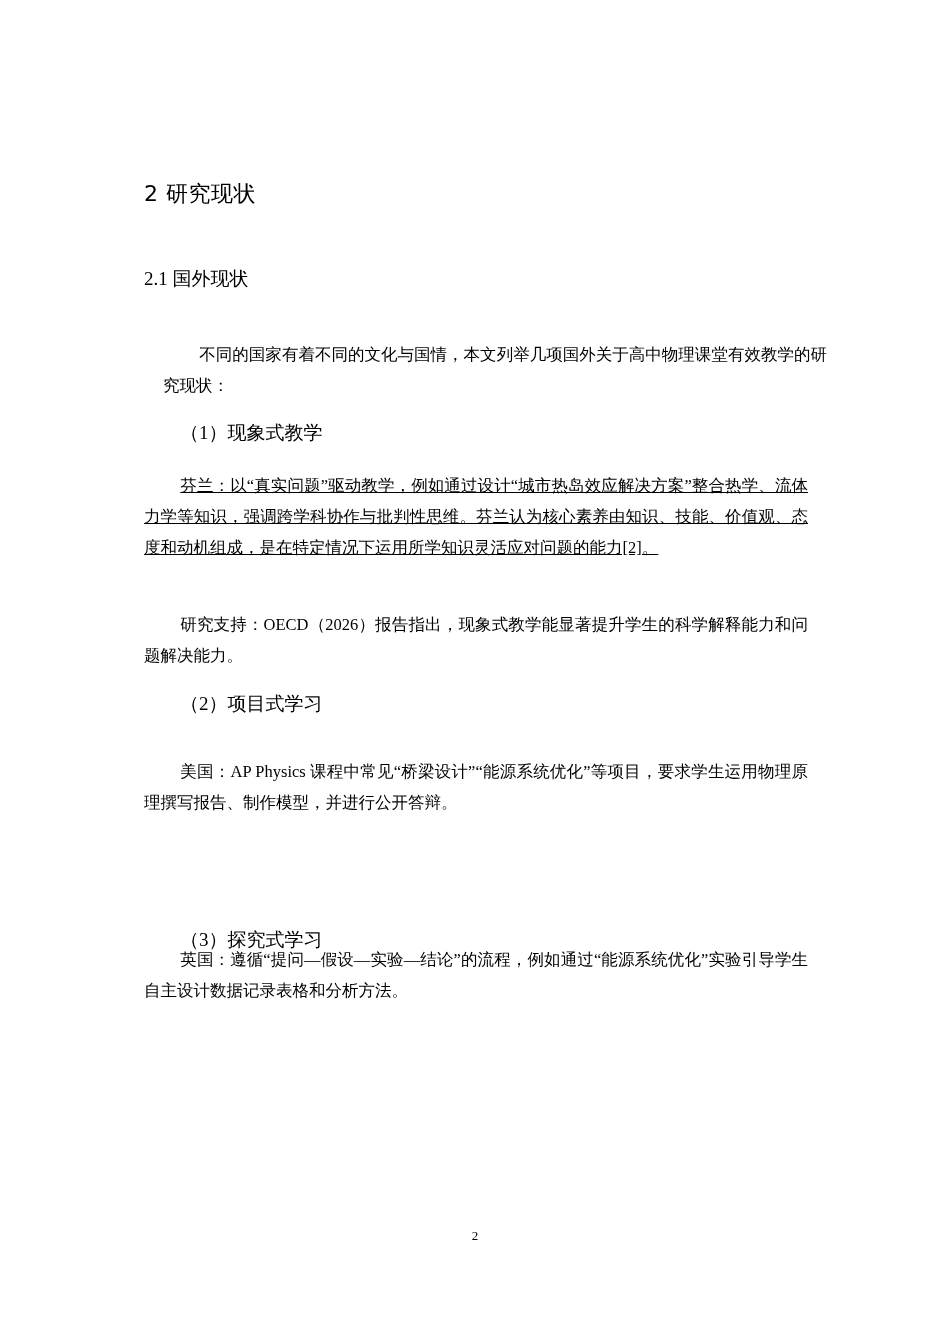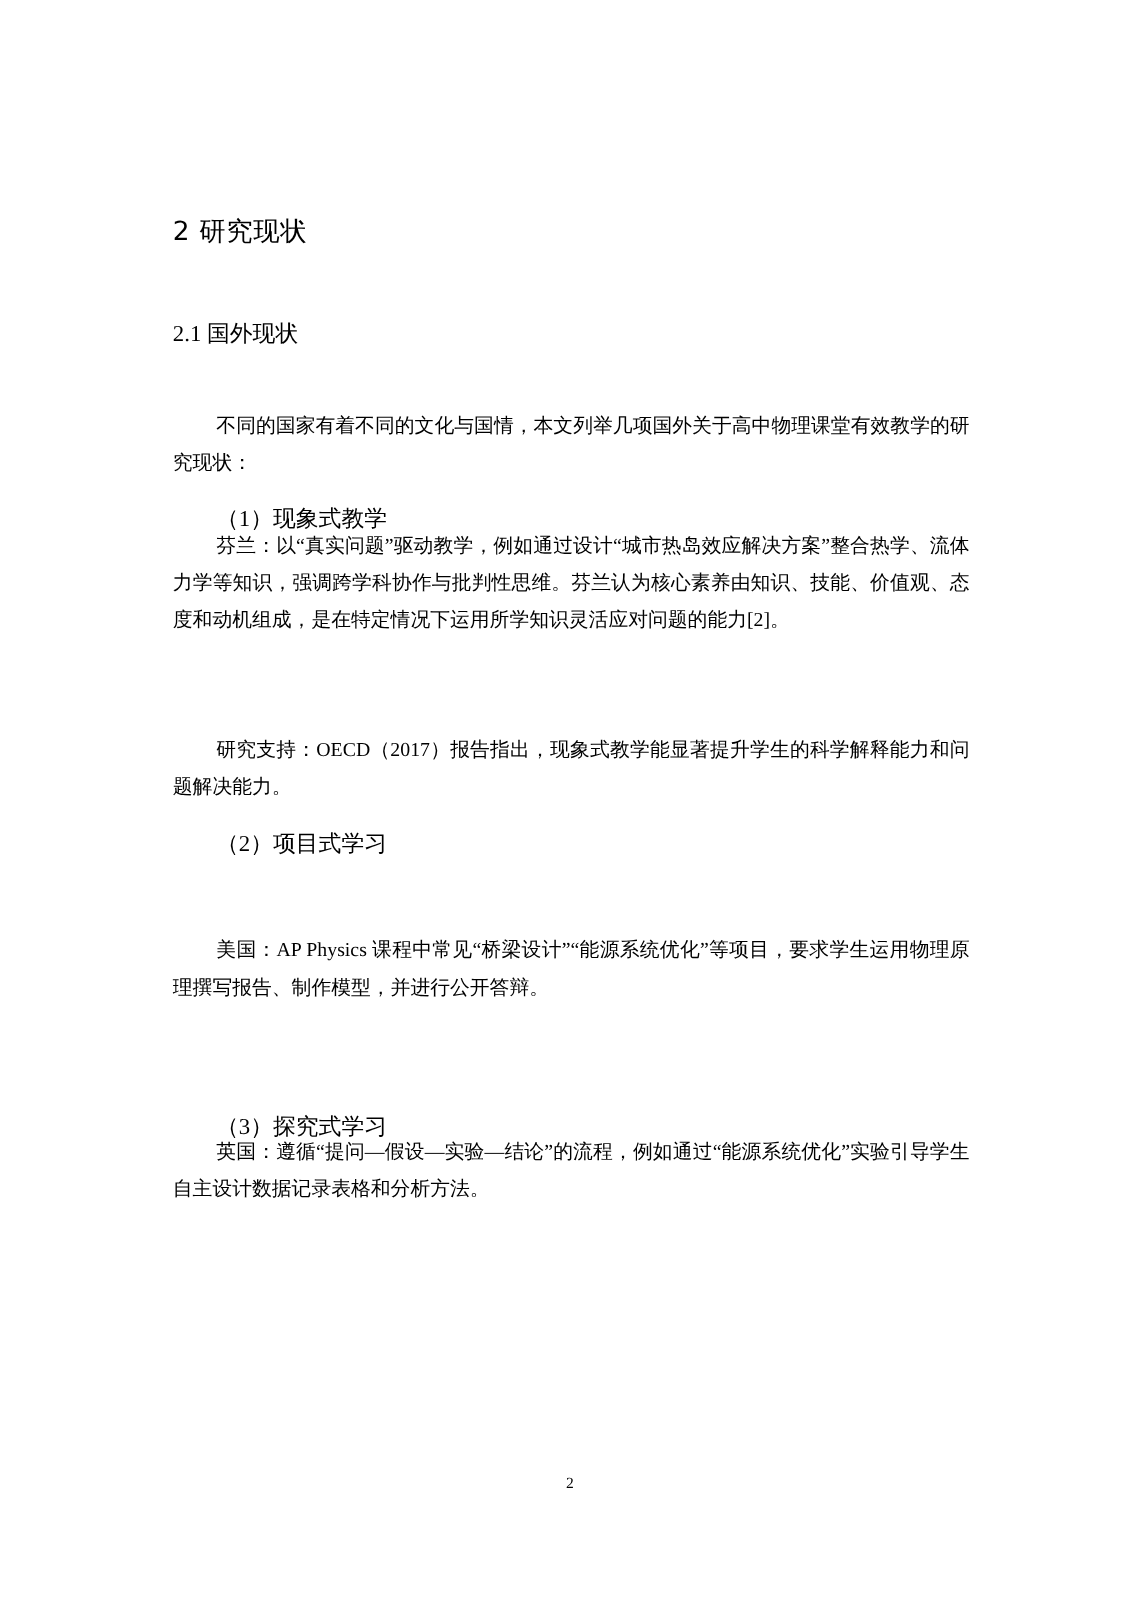--- a/index.html
+++ b/index.html
@@ -11,26 +11,26 @@
   .item { position: absolute; left: 180px; font-family: "Liberation Serif", "DejaVu Serif", serif; font-size: 19px; line-height: 31px; margin: 0; }
   .pagenum { position: absolute; left: 0; width: 950px; top: 1228px; text-align: center; font-family: "Liberation Serif", serif; font-size: 13px; }
 </style>
 </head>
 <body>
 
 <div class="page">
   <div class="h1">2 研究现状</div>
   <div class="h2">2.1 国外现状</div>
 
-  <p class="para" style="top:339px;">不同的国家有着不同的文化与国情，本文列举几项国外关于高中物理课堂有效教学的研究现状：</p>
+  <p class="para" style="top:339px;margin-left:19px;">不同的国家有着不同的文化与国情，本文列举几项国外关于高中物理课堂有效教学的研究现状：</p>
 
   <p class="item" style="top:417px;">（1）现象式教学</p>
-  <p class="para" style="top:439px;">芬兰：以“真实问题”驱动教学，例如通过设计“城市热岛效应解决方案”整合热学、流体力学等知识，强调跨学科协作与批判性思维。芬兰认为核心素养由知识、技能、价值观、态度和动机组成，是在特定情况下运用所学知识灵活应对问题的能力[2]。</p>
-  <p class="para" style="top:609px;">研究支持：OECD（2017）报告指出，现象式教学能显著提升学生的科学解释能力和问题解决能力。</p>
+  <p class="para" style="top:470px;text-decoration:underline;">芬兰：以“真实问题”驱动教学，例如通过设计“城市热岛效应解决方案”整合热学、流体力学等知识，强调跨学科协作与批判性思维。芬兰认为核心素养由知识、技能、价值观、态度和动机组成，是在特定情况下运用所学知识灵活应对问题的能力[2]。</p>
+  <p class="para" style="top:609px;">研究支持：OECD（2026）报告指出，现象式教学能显著提升学生的科学解释能力和问题解决能力。</p>
 
   <p class="item" style="top:688px;">（2）项目式学习</p>
-  <p class="para" style="top:776px;">美国：AP Physics 课程中常见“桥梁设计”“能源系统优化”等项目，要求学生运用物理原理撰写报告、制作模型，并进行公开答辩。</p>
+  <p class="para" style="top:756px;">美国：AP Physics 课程中常见“桥梁设计”“能源系统优化”等项目，要求学生运用物理原理撰写报告、制作模型，并进行公开答辩。</p>
 
   <p class="item" style="top:924px;">（3）探究式学习</p>
   <p class="para" style="top:944px;">英国：遵循“提问—假设—实验—结论”的流程，例如通过“能源系统优化”实验引导学生自主设计数据记录表格和分析方法。</p>
 
   <div class="pagenum">2</div>
 </div>
 
 </body></html>

